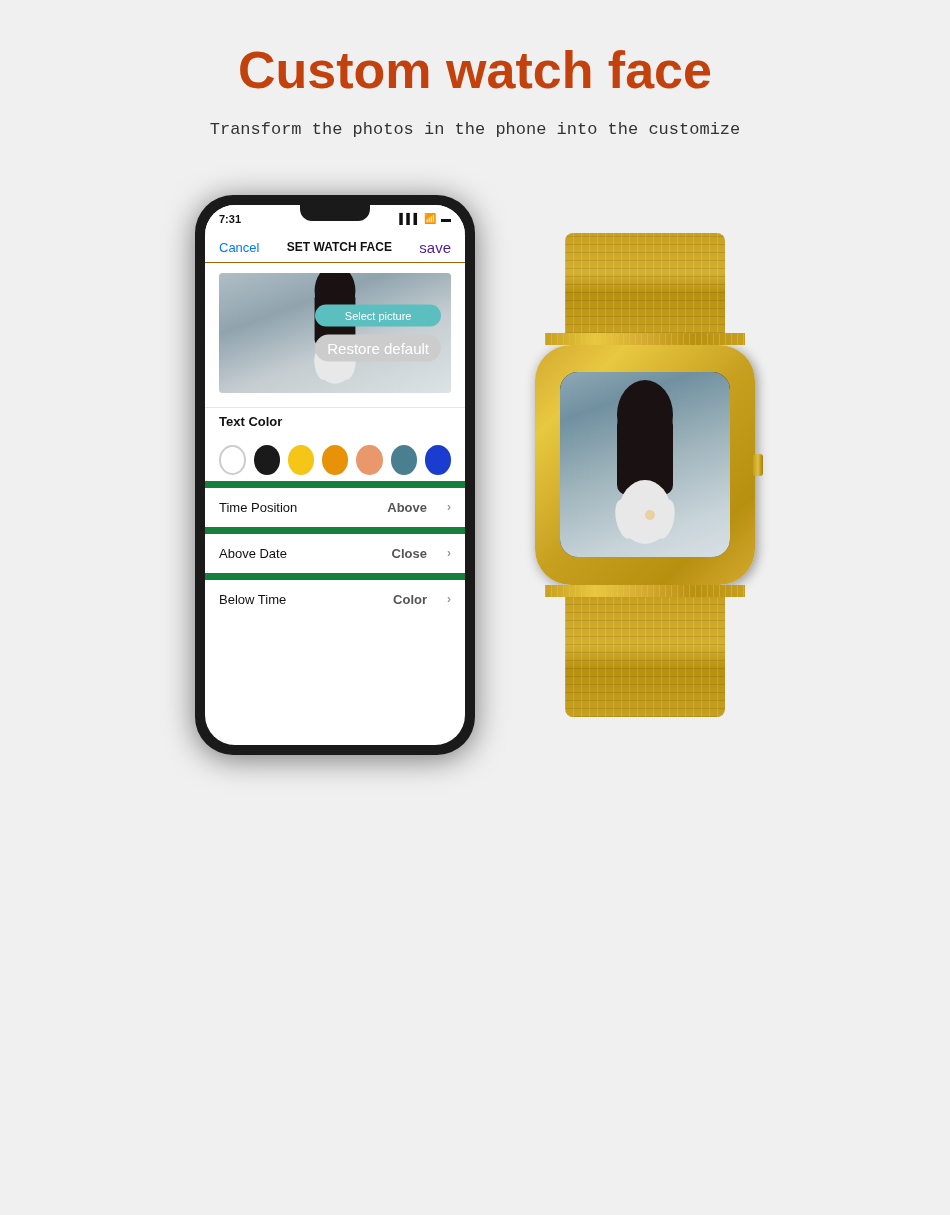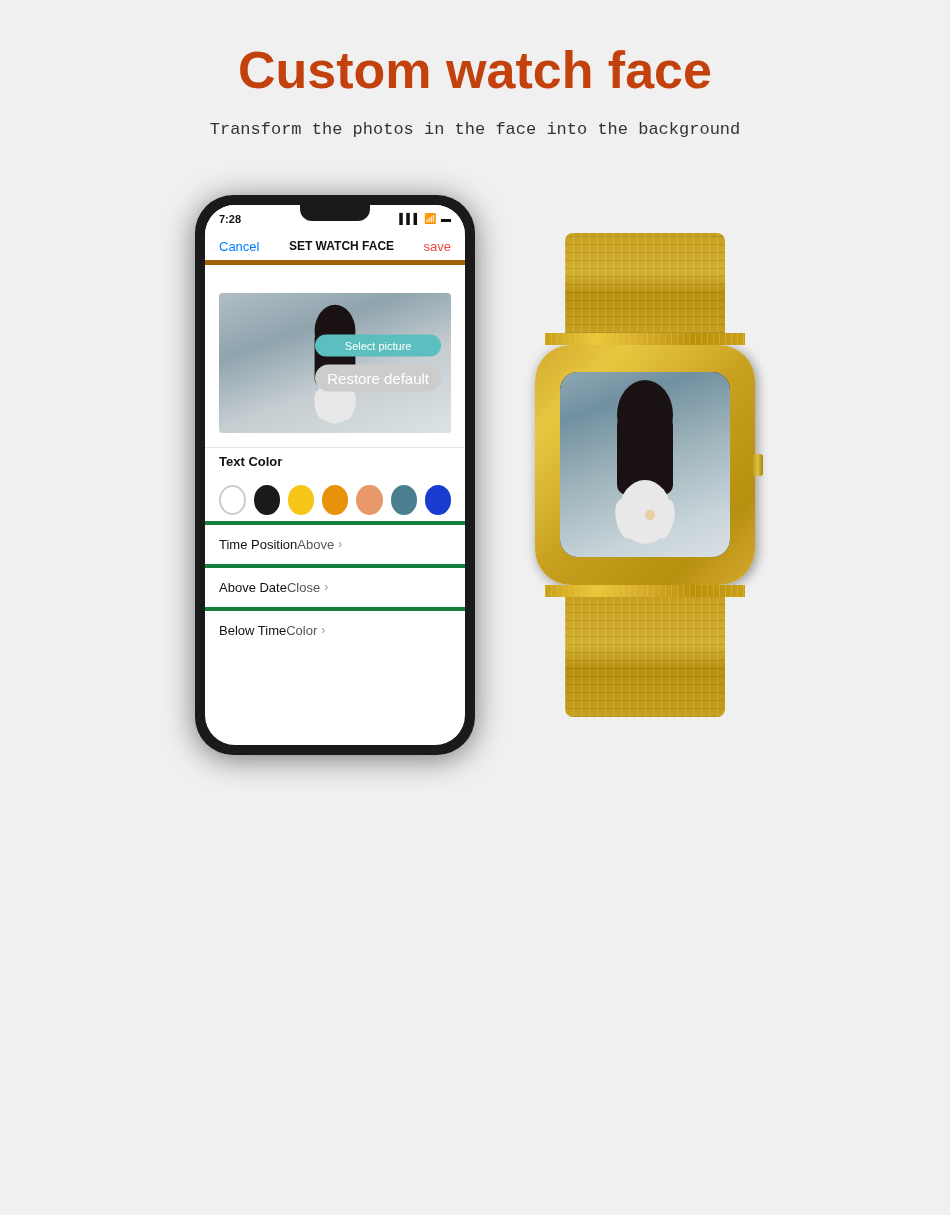--- a/index.html
+++ b/index.html
@@ -100,45 +100,45 @@
       z-index: 1;
       font-size: 10px;
       color: #111;
     }
 
     .app-header {
       display: flex;
       align-items: center;
       justify-content: space-between;
       padding: 6px 14px;
-      border-bottom: 5px solid #a16207;
+      border-bottom: 1px solid #a16207;
     }
 
     .app-cancel {
       font-size: 13px;
       color: #007AFF;
       font-family: Arial, sans-serif;
     }
 
     .app-title {
       font-size: 12px;
       font-weight: 700;
       color: #111;
       font-family: Arial, sans-serif;
     }
 
     .app-save {
-      font-size: 13px;
-      color: #ef4444;
+      font-size: 15px;
+      color: #4c1d95;
       font-family: Arial, sans-serif;
     }
 
     .watch-face-preview {
-      margin: 28px 14px 8px;
-      height: 140px;
+      margin: 10px 14px 8px;
+      height: 120px;
       background: #bef264;
       border-radius: 4px;
       overflow: hidden;
       position: relative;
     }
 
     .watch-face-preview-img {
       width: 100%;
       height: 100%;
       background: linear-gradient(160deg, #b0bec5 0%, #90a4ae 30%, #c5cdd1 60%, #dce3e7 100%);
@@ -234,38 +234,39 @@
     .swatch.teal { background: #4a7f8f; }
     .swatch.blue { background: #1a3dd0; }
 
     .settings-list {
       flex: 1;
     }
 
     .settings-row {
       display: flex;
       align-items: center;
-      justify-content: flex-start;
+      justify-content: space-between;
       padding: 12px 14px;
-      border-top: 4px solid #15803d;
+      border-top: 7px solid #15803d;
     }
 
     .settings-row-label {
       font-size: 13px;
       color: #111;
       font-family: Arial, sans-serif;
     }
 
     .settings-row-value {
       display: flex;
       align-items: center;
-      gap: 4px;
+      gap: 20px;
       font-size: 13px;
       color: #555;
       font-family: Arial, sans-serif;
+      font-weight: bold;
     }
 
     .chevron {
       font-size: 12px;
       color: #999;
     }
 
     
     .watch-container {
       display: flex;
@@ -378,31 +379,31 @@
         transparent 1px,
         transparent 6px
       );
     }
   </style>
 </head>
 <body>
 
 <h1 class="page-title">Custom watch face</h1>
 <p class="page-subtitle">
-  <span>Transform the photos in the face into the background</span><br>
+  <span>Transform the photos in the phone into the customize</span><br>
 </p>
 
 <div class="devices-row">
 
   <div class="phone-outer">
     <div class="phone-inner">
 
       <div class="phone-notch-bar">
         <div class="phone-notch"></div>
-        <span class="phone-time">7:28</span>
+        <span class="phone-time">7:31</span>
         <div class="phone-icons">
           <span>▌▌▌</span>
           <span>📶</span>
           <span>▬</span>
         </div>
       </div>
 
       <div class="app-header">
         <span class="app-cancel">Cancel</span>
         <span class="app-title">SET WATCH FACE</span>

